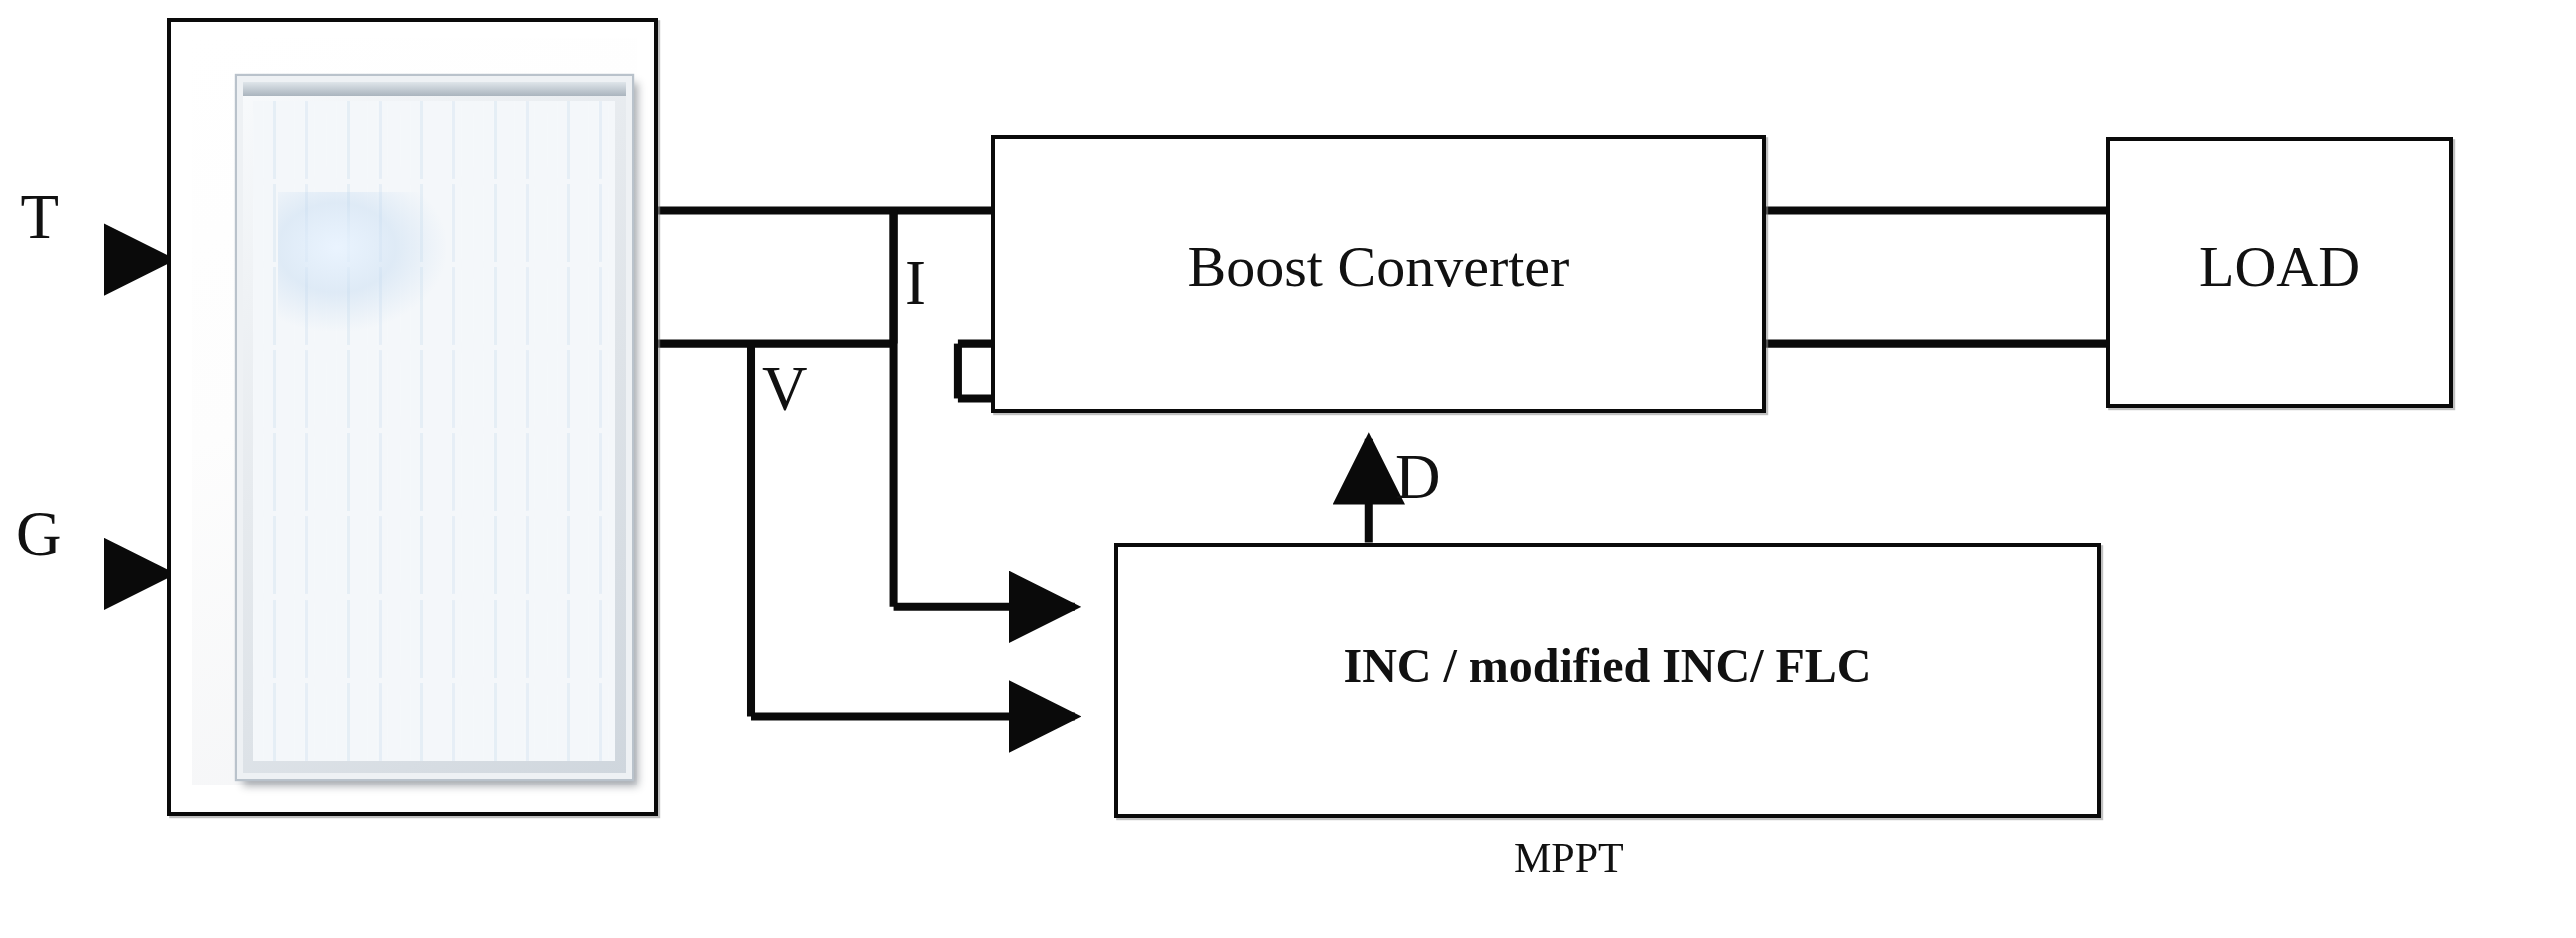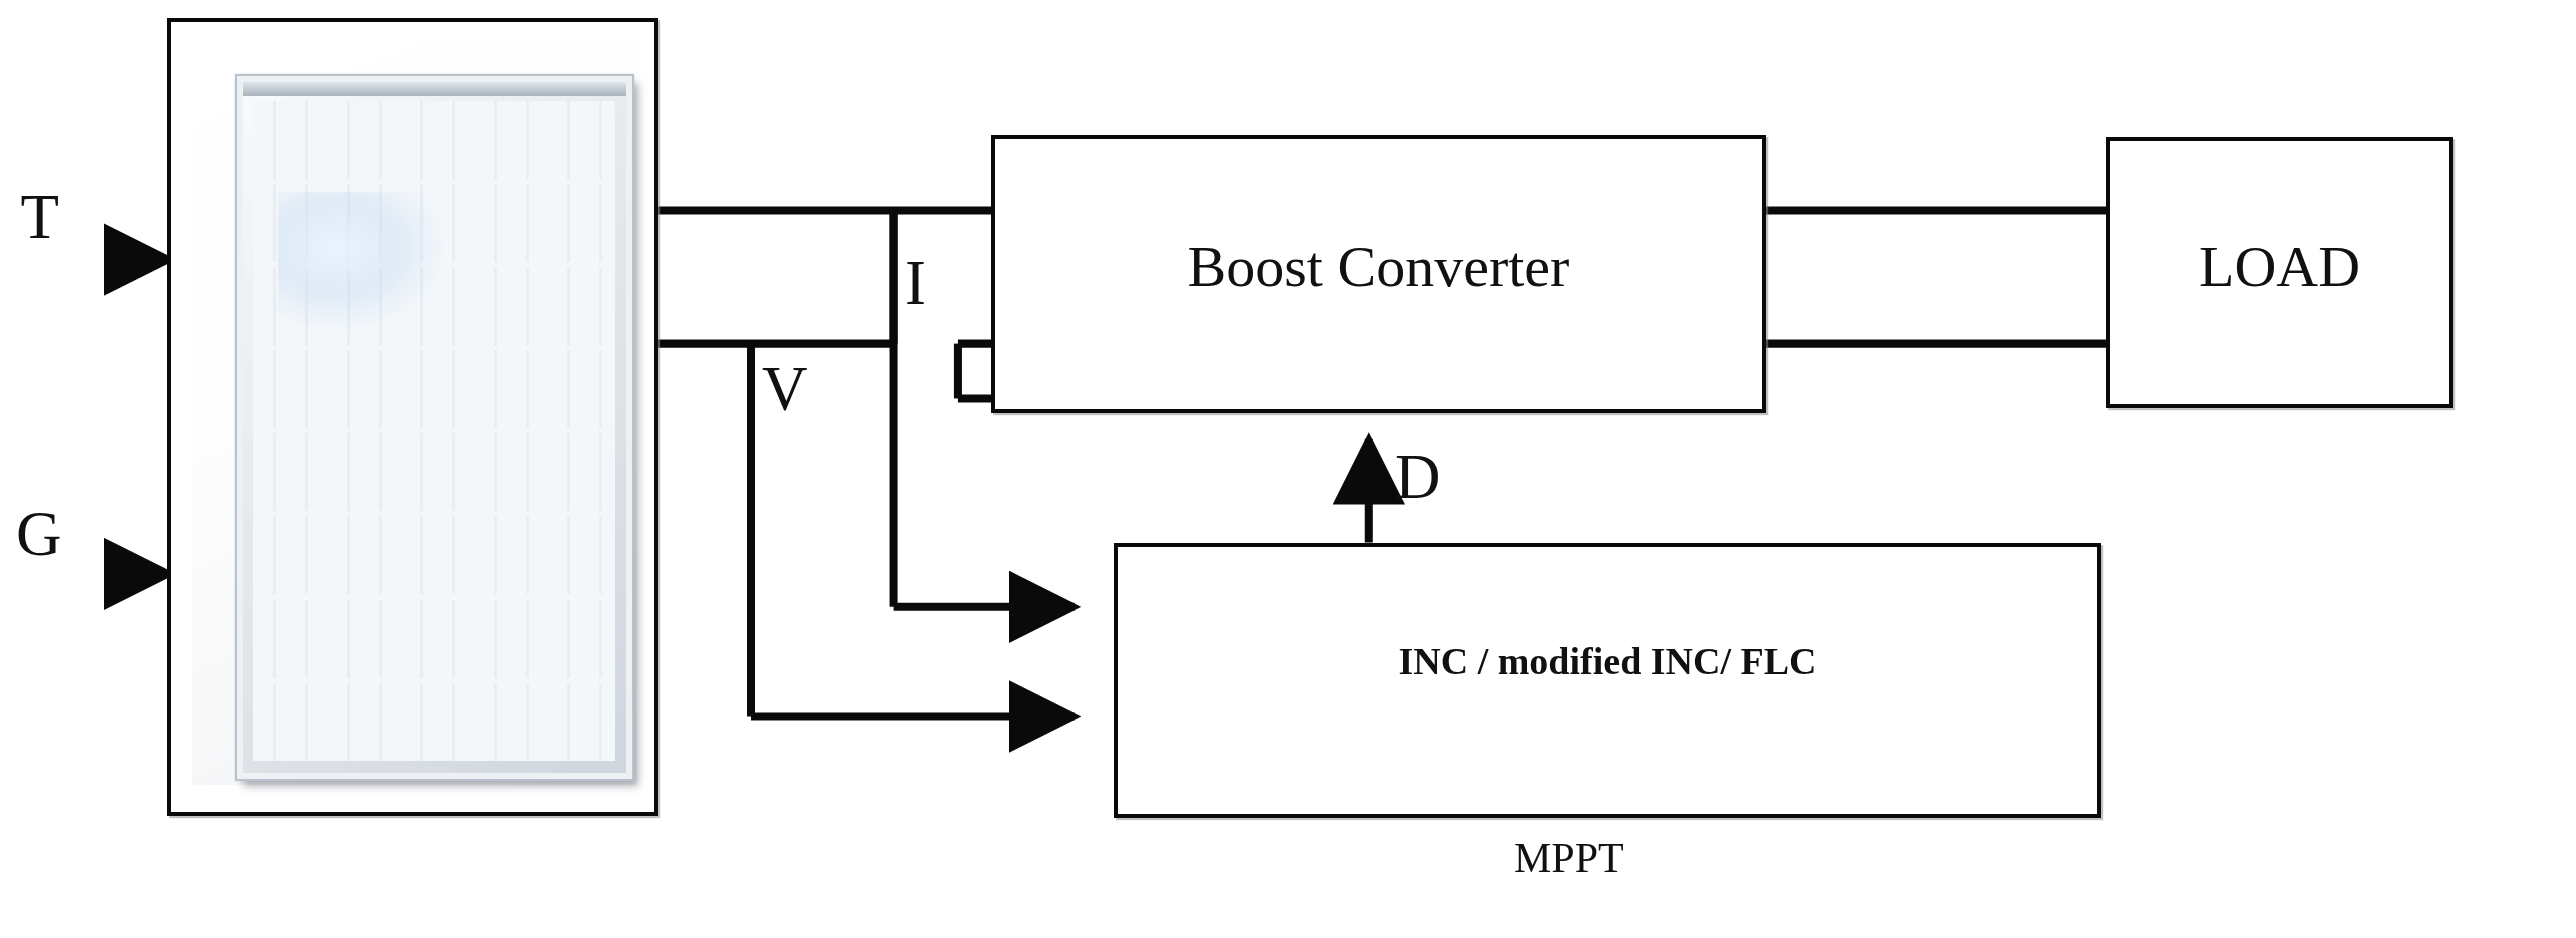--- a/index.html
+++ b/index.html
@@ -37,21 +37,21 @@
   #pv-glare{position:absolute;left:35px;top:110px;width:168px;height:139px;pointer-events:none;
             background:radial-gradient(ellipse at 35% 40%, rgba(232,243,255,.85) 0%, rgba(190,215,240,.40) 38%, rgba(255,255,255,0) 72%);}
 
   
   #boost-box{left:991px;top:135px;width:775px;height:278px;}
   #load-box{left:2106px;top:137px;width:347px;height:271px;}
   #mppt-box{left:1114px;top:543px;width:987px;height:275px;}
 
   #boost-label{top:99px;font-size:58px;}
   #load-label{top:97px;font-size:58px;}
-  #mppt-inner-label{top:95px;font-size:38px;font-weight:bold;}
+  #mppt-inner-label{top:95px;font-size:48px;font-weight:bold;}
 
   .freelabel{position:absolute;color:#111;white-space:nowrap;line-height:1;}
   #label-T{left:20.5px;top:186px;font-size:63px;}
   #label-G{left:16px;top:503px;font-size:63px;}
   #label-I{left:905px;top:252px;font-size:63px;}
   #label-V{left:762px;top:358px;font-size:63px;}
   #label-D{left:1395px;top:446px;font-size:63px;}
   #label-MPPT{left:1514px;top:837px;font-size:42px;}
 </style>
 </head>

